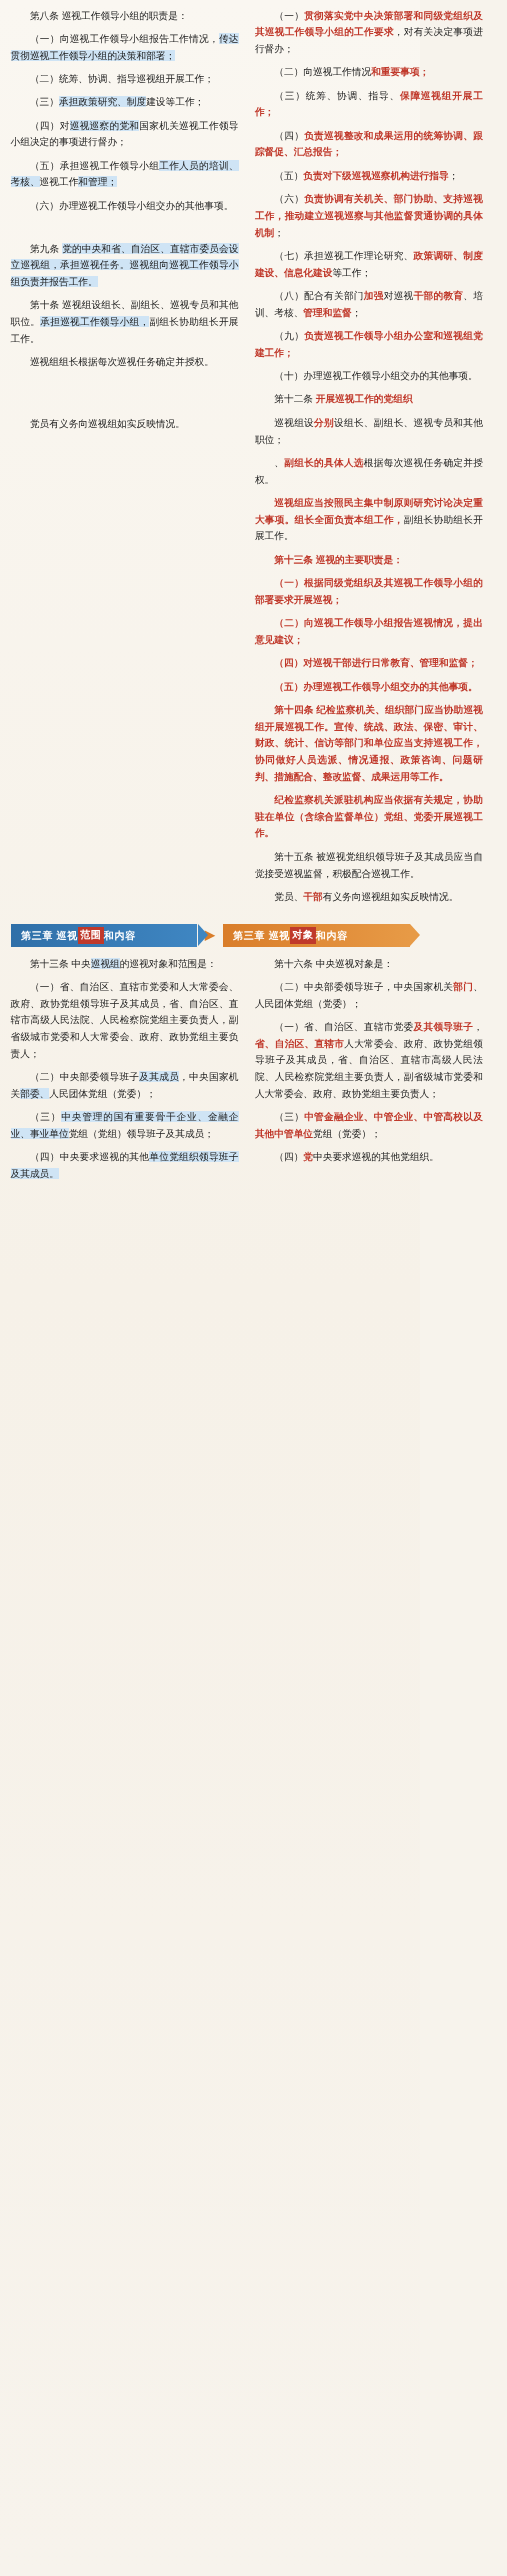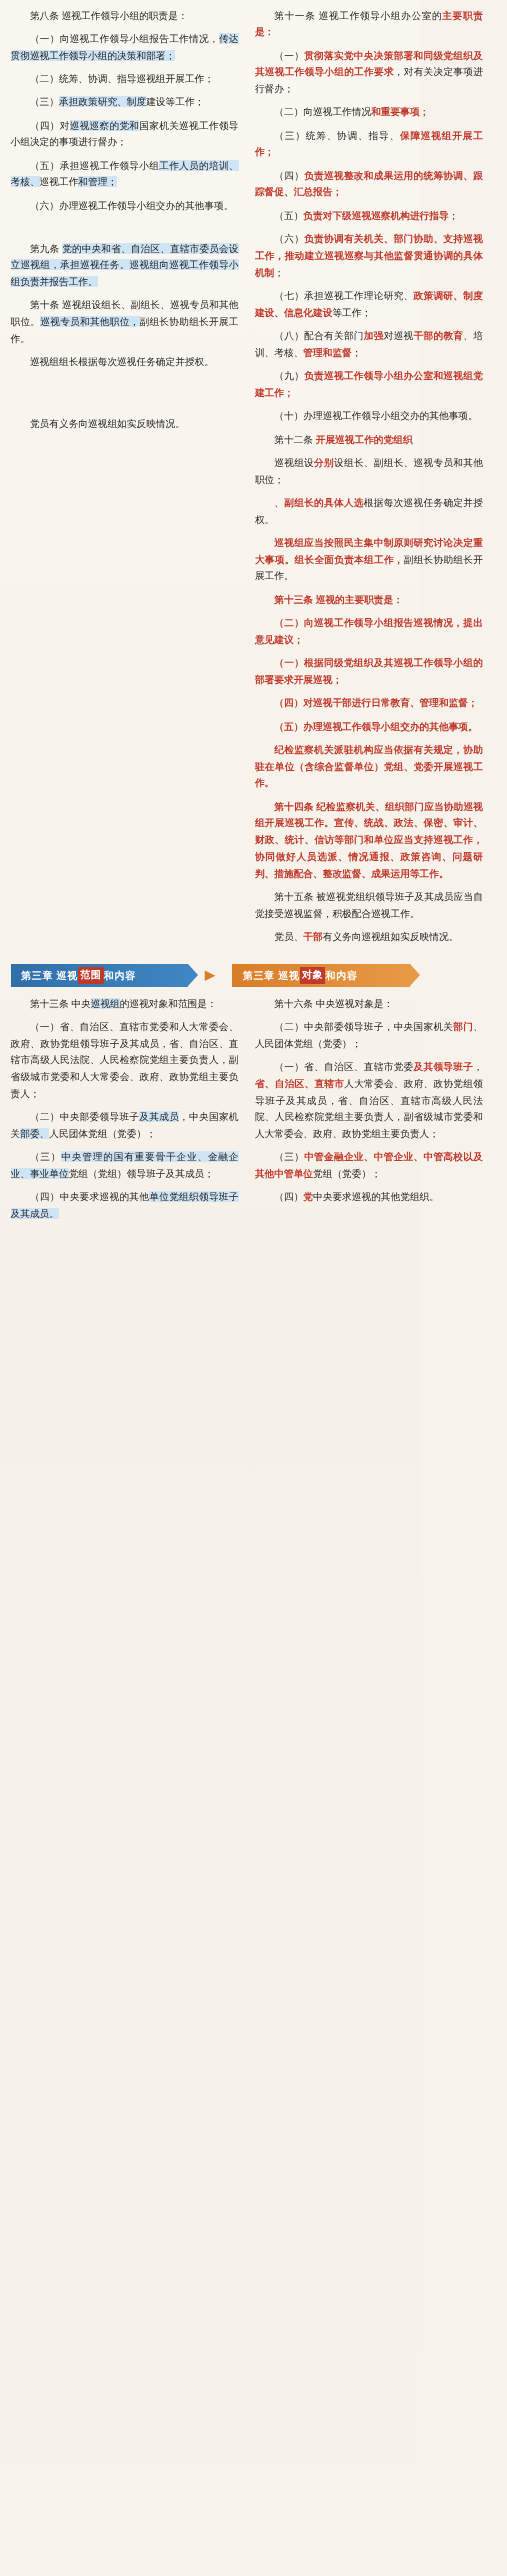--- a/index.html
+++ b/index.html
@@ -41,21 +41,21 @@
     text-align: justify;
     word-break: break-all;
   }
   .red { color: #c0392b; font-weight: bold; }
   .hl-blue { background: #cfe4f5; }
 
   
   .banner-row {
     display: flex;
     align-items: center;
-    gap: 16px;
+    gap: 6px;
     margin: 12px 0 9px 0;
   }
   .banner {
     position: relative;
     height: 22.4px;
     display: flex;
     align-items: center;
     padding: 0 7.5px 0 10.5px;
     color: #fff;
     font-weight: bold;
@@ -105,52 +105,51 @@
       <div id="left-top">
           <p class="para"><span>第八条 巡视工作领导小组的职责是：</span></p>
           <p class="para"><span>（一）向巡视工作领导小组报告工作情况，</span><span class="hl-blue">传达贯彻巡视工作领导小组的决策和部署；</span></p>
           <p class="para"><span>（二）统筹、协调、指导巡视组开展工作；</span></p>
           <p class="para"><span>（三）</span><span class="hl-blue">承担政策研究、制度</span><span>建设等工作；</span></p>
           <p class="para"><span>（四）对</span><span class="hl-blue">巡视巡察的党和</span><span>国家机关巡视工作领导小组决定的事项进行督办；</span></p>
           <p class="para"><span>（五）承担巡视工作领导小组</span><span class="hl-blue">工作人员的培训、考核、</span><span>巡视工作</span><span class="hl-blue">和管理；</span></p>
           <p class="para"><span>（六）办理巡视工作领导小组交办的其他事项。</span></p>
           <div class="spacer" style="height: 19.4px;"></div>
           <p class="para"><span>第九条 </span><span class="hl-blue">党的中央和省、自治区、直辖市委员会设立巡视组，承担巡视任务。巡视组向巡视工作领导小组负责并报告工作。</span></p>
-          <p class="para"><span>第十条 巡视组设组长、副组长、巡视专员和其他职位。</span><span class="hl-blue">巡视专员和其他职位，</span><span>副组长协助组长开展工作。</span></p>
+          <p class="para"><span>第十条 巡视组设组长、副组长、巡视专员和其他职位。</span><span class="hl-blue">承担巡视工作领导小组，</span><span>副组长协助组长开展工作。</span></p>
           <p class="para"><span>巡视组组长根据每次巡视任务确定并授权。</span></p>
           <div class="spacer" style="height: 19.4px;"></div>
           <div class="spacer" style="height: 19.4px;"></div>
           <p class="para"><span>党员有义务向巡视组如实反映情况。</span></p>
         </div>
     </div>
 
     <div class="col right">
       <div id="right-top">
-          <p class="para"><span>第十一条 巡视工作领导小组办公室的</span><span class="red">主要职责是：</span></p>
           <p class="para"><span>（一）</span><span class="red">贯彻落实党中央决策部署和同级党组织及其巡视工作领导小组的工作要求</span><span>，对有关决定事项进行督办；</span></p>
           <p class="para"><span>（二）向巡视工作情况</span><span class="red">和重要事项；</span></p>
           <p class="para"><span>（三）统筹、协调、指导、</span><span class="red">保障巡视组开展工作；</span></p>
           <p class="para"><span>（四）</span><span class="red">负责巡视整改和成果运用的统筹协调、跟踪督促、汇总报告；</span></p>
           <p class="para"><span>（五）</span><span class="red">负责对下级巡视巡察机构进行指导</span><span>；</span></p>
           <p class="para"><span>（六）</span><span class="red">负责协调有关机关、部门协助、支持巡视工作，推动建立巡视巡察与其他监督贯通协调的具体机制</span><span>；</span></p>
           <p class="para"><span>（七）承担巡视工作理论研究、</span><span class="red">政策调研、制度建设、信息化建设</span><span>等工作；</span></p>
           <p class="para"><span>（八）配合有关部门</span><span class="red">加强</span><span>对巡视</span><span class="red">干部的教育</span><span>、培训、考核、</span><span class="red">管理和监督</span><span>；</span></p>
           <p class="para"><span>（九）</span><span class="red">负责巡视工作领导小组办公室和巡视组党建工作；</span></p>
           <p class="para"><span>（十）办理巡视工作领导小组交办的其他事项。</span></p>
           <p class="para"><span>第十二条 </span><span class="red">开展巡视工作的党组织</span></p>
           <p class="para"><span>巡视组设</span><span class="red">分别</span><span>设组长、副组长、巡视专员和其他职位；</span></p>
           <p class="para"><span>、</span><span class="red">副组长的具体人选</span><span>根据每次巡视任务确定并授权。</span></p>
           <p class="para"><span class="red">巡视组应当按照民主集中制原则研究讨论决定重大事项。组长全面负责本组工作，</span><span>副组长协助组长开展工作。</span></p>
           <p class="para"><span class="red">第十三条 巡视的主要职责是：</span></p>
+          <p class="para"><span class="red">（一）根据同级党组织及其巡视工作领导小组的部署要求开展巡视；</span></p>
           <p class="para"><span class="red">（二）向巡视工作领导小组报告巡视情况，提出意见建议；</span></p>
-          <p class="para"><span class="red">（一）根据同级党组织及其巡视工作领导小组的部署要求开展巡视；</span></p>
           <p class="para"><span class="red">（四）对巡视干部进行日常教育、管理和监督；</span></p>
           <p class="para"><span class="red">（五）办理巡视工作领导小组交办的其他事项。</span></p>
+          <p class="para"><span class="red">第十四条 纪检监察机关、组织部门应当协助巡视组开展巡视工作。宣传、统战、政法、保密、审计、财政、统计、信访等部门和单位应当支持巡视工作，协同做好人员选派、情况通报、政策咨询、问题研判、措施配合、整改监督、成果运用等工作。</span></p>
           <p class="para"><span class="red">纪检监察机关派驻机构应当依据有关规定，协助驻在单位（含综合监督单位）党组、党委开展巡视工作。</span></p>
-          <p class="para"><span class="red">第十四条 纪检监察机关、组织部门应当协助巡视组开展巡视工作。宣传、统战、政法、保密、审计、财政、统计、信访等部门和单位应当支持巡视工作，协同做好人员选派、情况通报、政策咨询、问题研判、措施配合、整改监督、成果运用等工作。</span></p>
           <p class="para"><span>第十五条 被巡视党组织领导班子及其成员应当自觉接受巡视监督，积极配合巡视工作。</span></p>
           <p class="para"><span>党员、</span><span class="red">干部</span><span>有义务向巡视组如实反映情况。</span></p>
         </div>
     </div>
 
   </div>
 
   <div class="banner-row">
     <div class="banner blue">
       <span>第三章 巡视</span>

